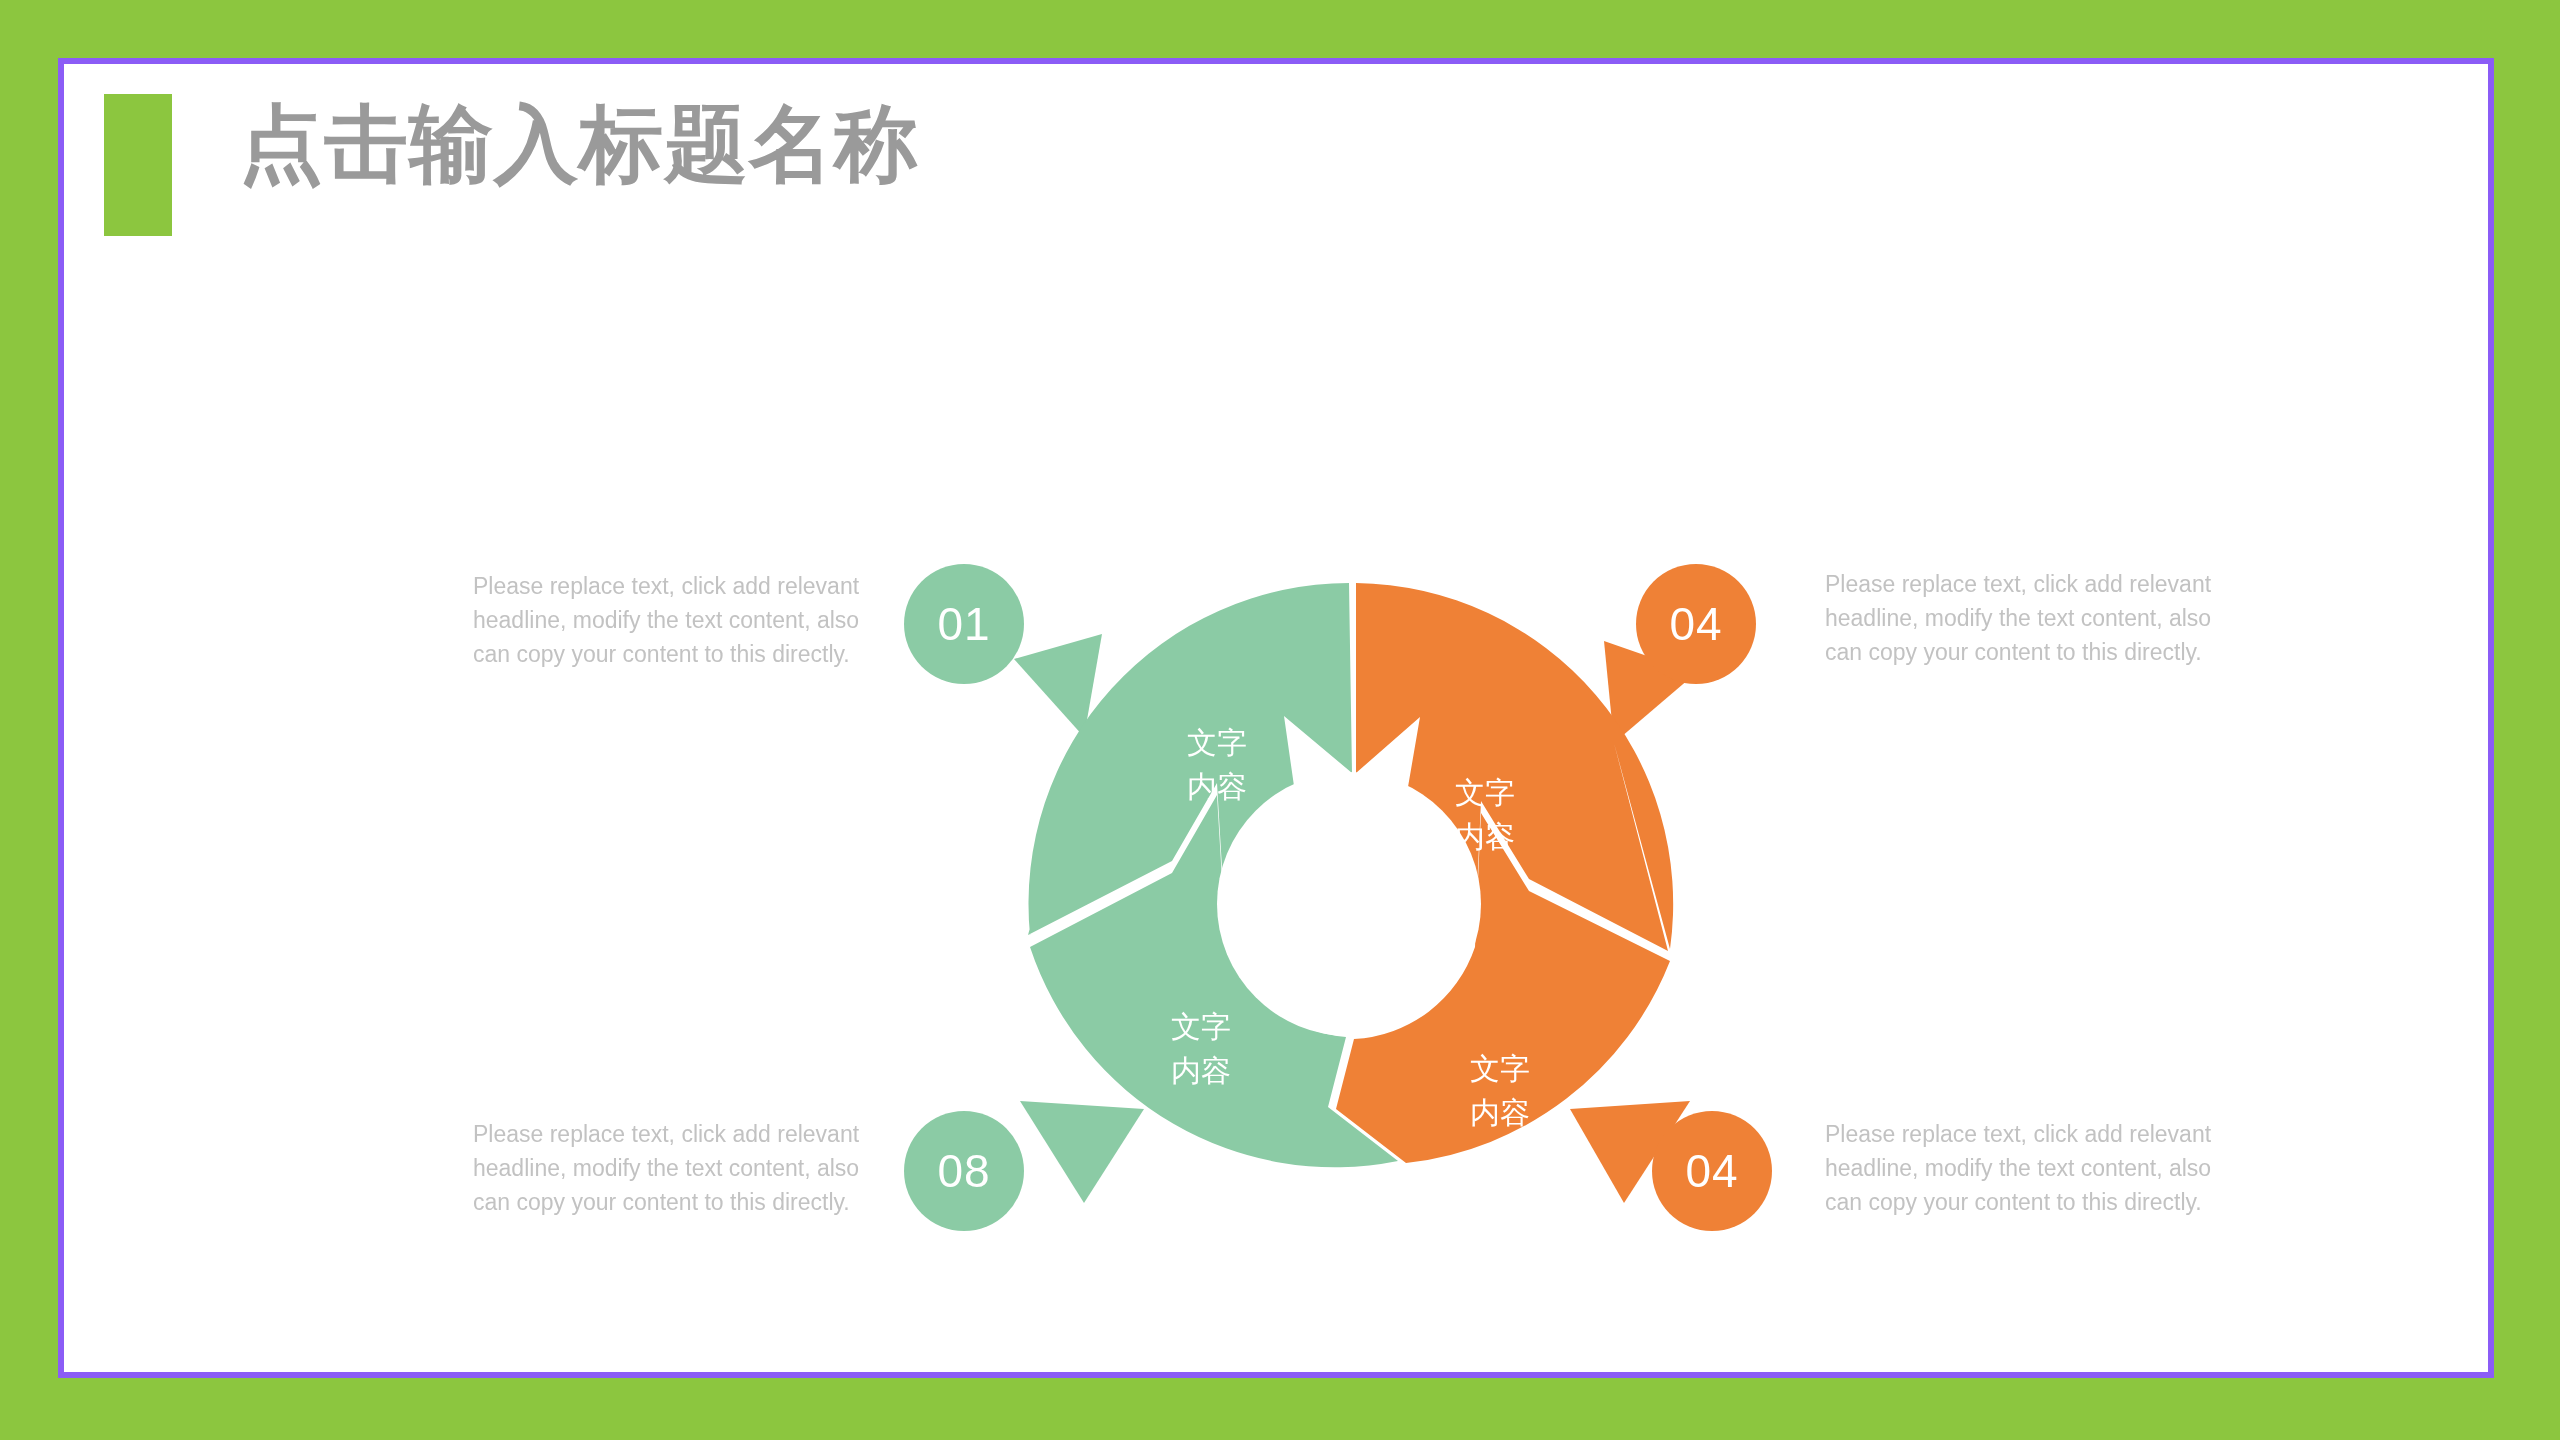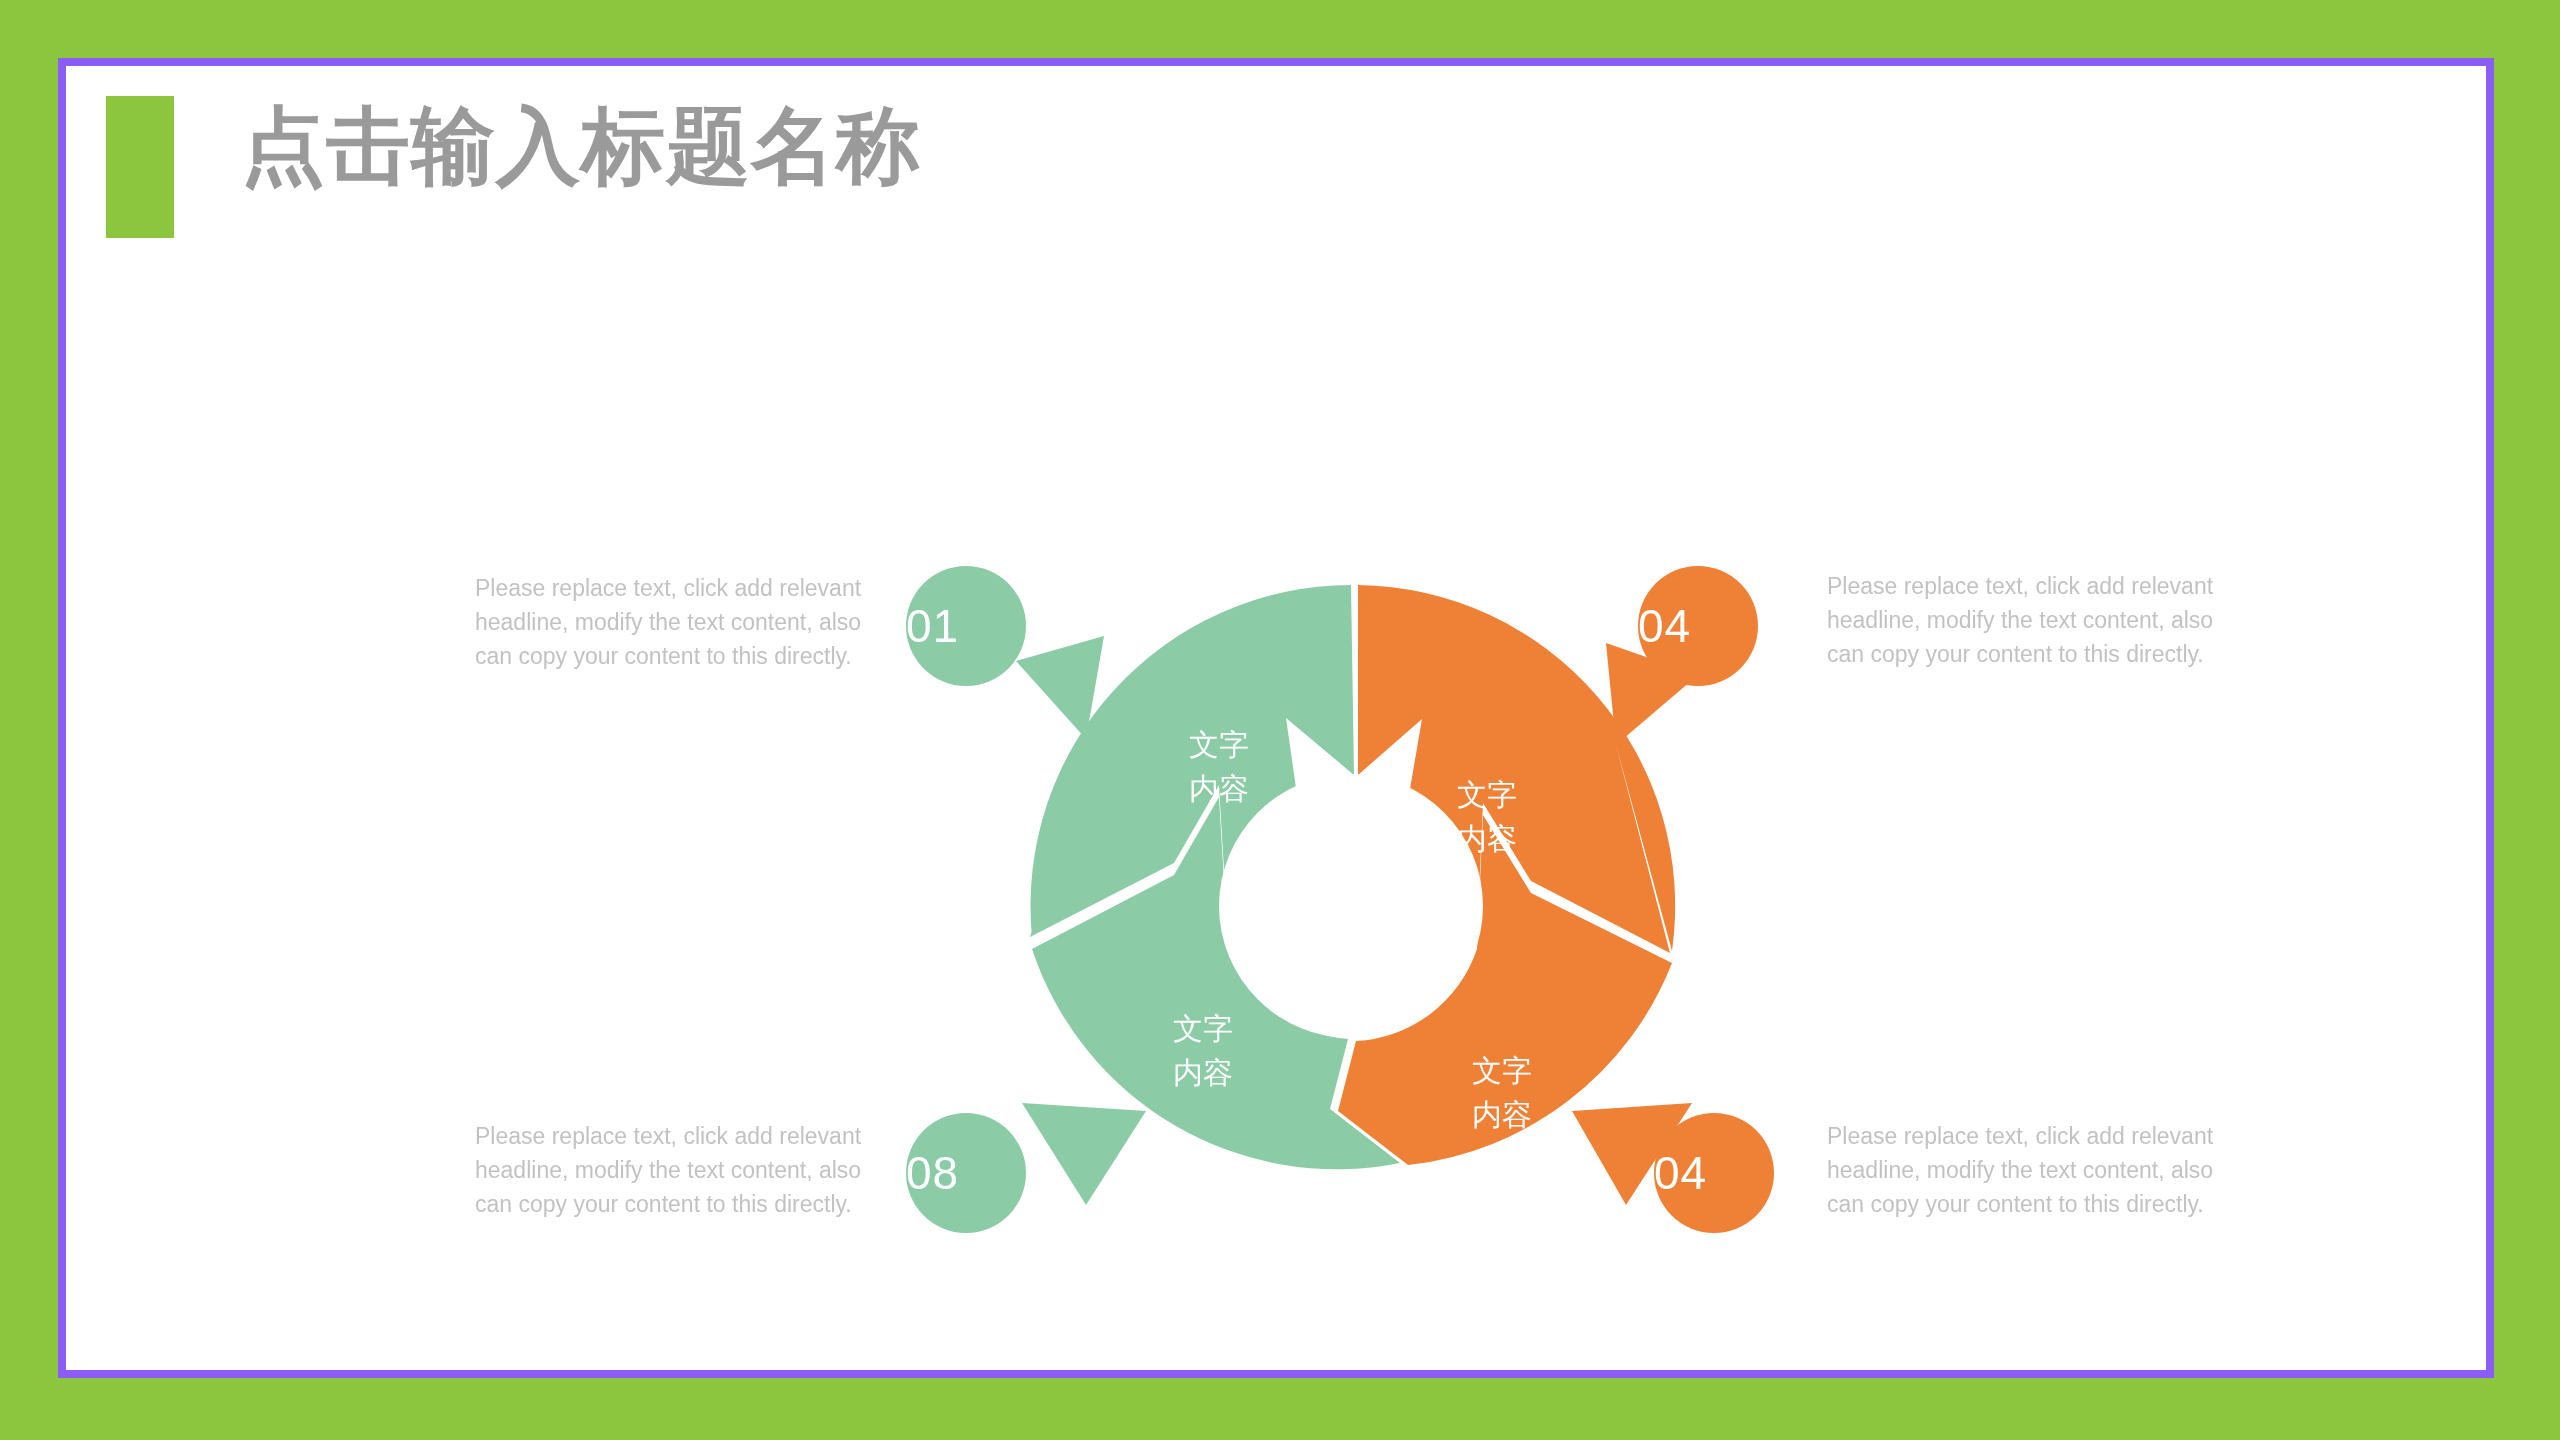--- a/index.html
+++ b/index.html
@@ -20,21 +20,21 @@
   }
 
   
   #card {
     position: absolute;
     left: 58px;
     top: 58px;
     width: 2436px;
     height: 1320px;
     background: #ffffff;
-    border: 8px solid #8b5cf6;
+    border: 6px solid #8b5cf6;
     box-sizing: border-box;
   }
 
   
   #header-block {
     position: absolute;
     left: 20px;
     top: 0px;
     width: 2400px;
     height: 200px;
@@ -87,21 +87,21 @@
   #text-04 { left: 1740px; top: 1053px; }
 
   
   .num-circle {
     position: absolute;
     width: 120px;
     height: 120px;
     border-radius: 50%;
     display: flex;
     align-items: center;
-    justify-content: flex-start;
+    justify-content: center;
     font-size: 46px;
     color: #ffffff;
     letter-spacing: 1px;
   }
   .num-circle.green  { background: #8BCBA5; }
   .num-circle.orange { background: #EF8136; }
 
   #circle-01 { left: 840px;  top: 500px;  }
   #circle-02 { left: 1572px; top: 500px;  }
   #circle-03 { left: 840px;  top: 1047px; }

